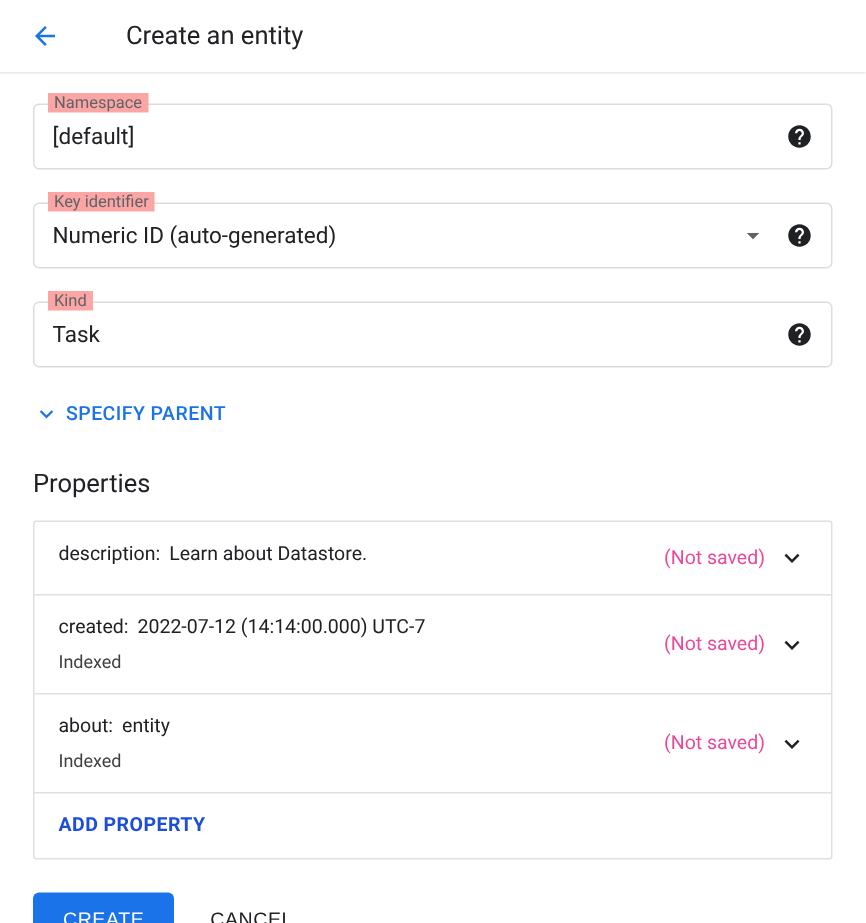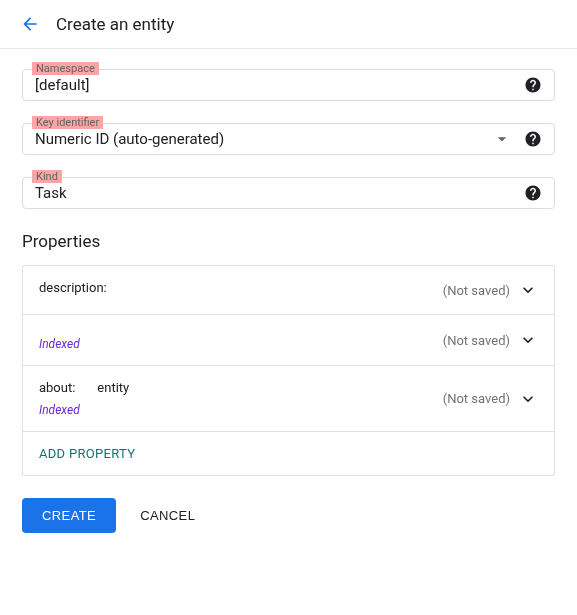--- a/index.html
+++ b/index.html
@@ -7,20 +7,21 @@
     font-family: Roboto, "Helvetica Neue", Arial, sans-serif;
     color: #202124;
     background: #fff;
     width: 577px;
   }
   .header {
     display: flex;
     align-items: center;
     padding: 14px 20px;
     border-bottom: 1px solid #e8eaed;
+    gap: 28px;
   }
   .back-icon {
     width: 20px; height: 20px;
     color: #1a73e8;
     cursor: pointer;
     margin-right: 16px;
   }
   .header h1 {
     font-size: 17px;
     font-weight: 400;
@@ -40,21 +41,21 @@
     padding: 0 4px;
     font-size: 11px;
     color: #5f6368;
   }
   .field-box {
     border: 1px solid #dadce0;
     border-radius: 4px;
     display: flex;
     align-items: center;
     padding: 10px 12px;
-    height: 32px;
+    height: 44px;
   }
   .field-value {
     flex: 1;
     font-size: 15px;
     color: #202124;
   }
   .help-icon {
     width: 18px; height: 18px;
     fill: #202124;
   }
@@ -96,44 +97,43 @@
     display: flex;
     align-items: flex-start;
     cursor: pointer;
   }
   .prop-row:last-of-type { }
   .prop-main { flex: 1; }
   .prop-line {
     font-size: 13px;
     color: #202124;
     display: flex;
-    gap: 22px;
+    gap: 6px;
   }
   .prop-sub {
     font-size: 12px;
-    color: #6d28d9;
+    color: #404040;
     margin-top: 8px;
-    font-style: italic;
   }
   .prop-status {
     font-size: 13px;
-    color: #737373;
+    color: #ec4899;
     margin-right: 8px;
     align-self: center;
   }
   .expand-icon {
     width: 20px; height: 20px;
     fill: #202124;
     align-self: center;
   }
   .add-prop {
     padding: 14px 16px;
-    color: #0f766e;
-    font-size: 13px;
-    font-weight: 400;
+    color: #1d4ed8;
+    font-size: 13px;
+    font-weight: 700;
     letter-spacing: 0.3px;
     cursor: pointer;
   }
   .actions {
     display: flex;
     gap: 24px;
     align-items: center;
   }
   .btn-primary {
     background: #1a73e8;
@@ -194,39 +194,50 @@
   <div class="field-wrap">
     <span class="field-label">Kind</span>
     <div class="field-box">
       <span class="field-value">Task</span>
       <svg class="help-icon" viewBox="0 0 24 24">
           <path d="M12 2C6.48 2 2 6.48 2 12s4.48 10 10 10 10-4.48 10-10S17.52 2 12 2zm1 17h-2v-2h2v2zm2.07-7.75l-.9.92C13.45 12.9 13 13.5 13 15h-2v-.5c0-1.1.45-2.1 1.17-2.83l1.24-1.26c.37-.36.59-.86.59-1.41 0-1.1-.9-2-2-2s-2 .9-2 2H8c0-2.21 1.79-4 4-4s4 1.79 4 4c0 .88-.36 1.68-.93 2.25z"></path>
         </svg>
     </div>
   </div>
 
+  <div class="specify-parent">
+    <svg viewBox="0 0 24 24">
+        <path d="M16.59 8.59 12 13.17 7.41 8.59 6 10l6 6 6-6z"></path>
+      </svg>
+    <span>SPECIFY PARENT</span>
+  </div>
 
   <h2 class="section-title">Properties</h2>
 
   <div class="prop-list">
 
     <div class="prop-row">
       <div class="prop-main">
         <div class="prop-line">
           <span>description:</span>
+          <span>Learn about Datastore.</span>
         </div>
       </div>
       <span class="prop-status">(Not saved)</span>
       <svg class="expand-icon" viewBox="0 0 24 24">
           <path d="M16.59 8.59 12 13.17 7.41 8.59 6 10l6 6 6-6z"></path>
         </svg>
     </div>
 
     <div class="prop-row">
       <div class="prop-main">
+        <div class="prop-line">
+          <span>created:</span>
+          <span>2022-07-12 (14:14:00.000) UTC-7</span>
+        </div>
         <div class="prop-sub">Indexed</div>
       </div>
       <span class="prop-status">(Not saved)</span>
       <svg class="expand-icon" viewBox="0 0 24 24">
           <path d="M16.59 8.59 12 13.17 7.41 8.59 6 10l6 6 6-6z"></path>
         </svg>
     </div>
 
     <div class="prop-row">
       <div class="prop-main">

